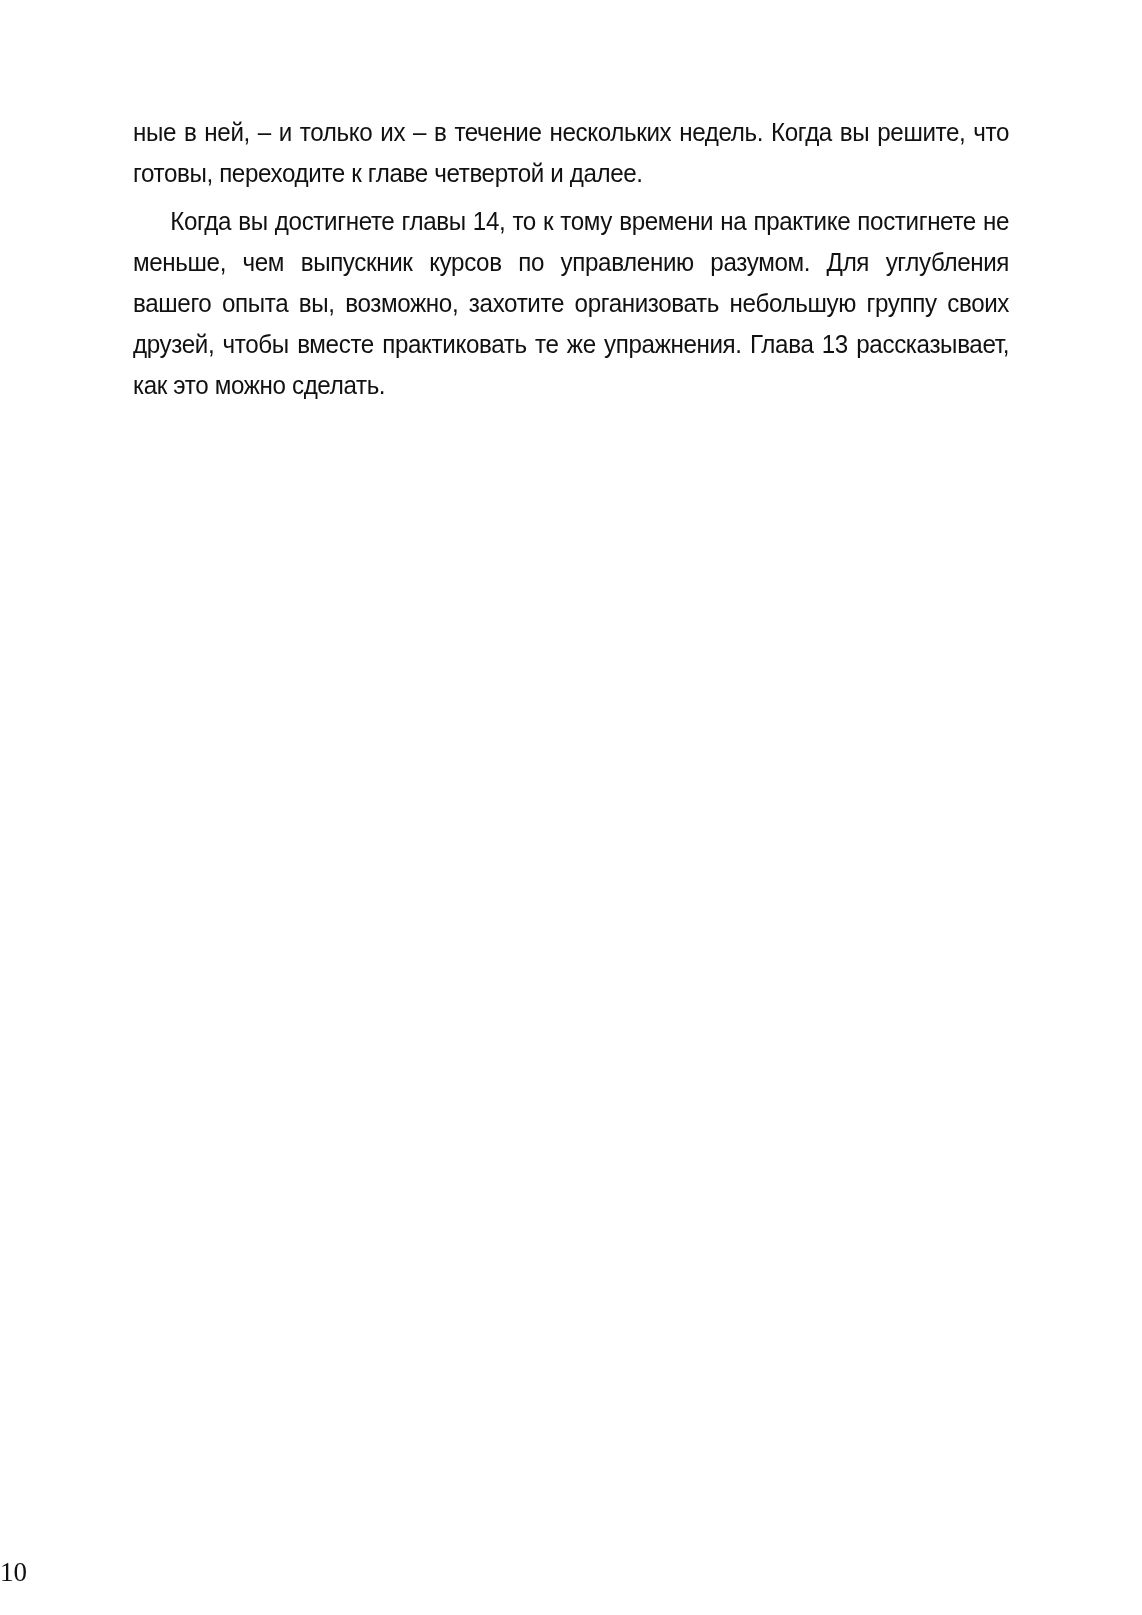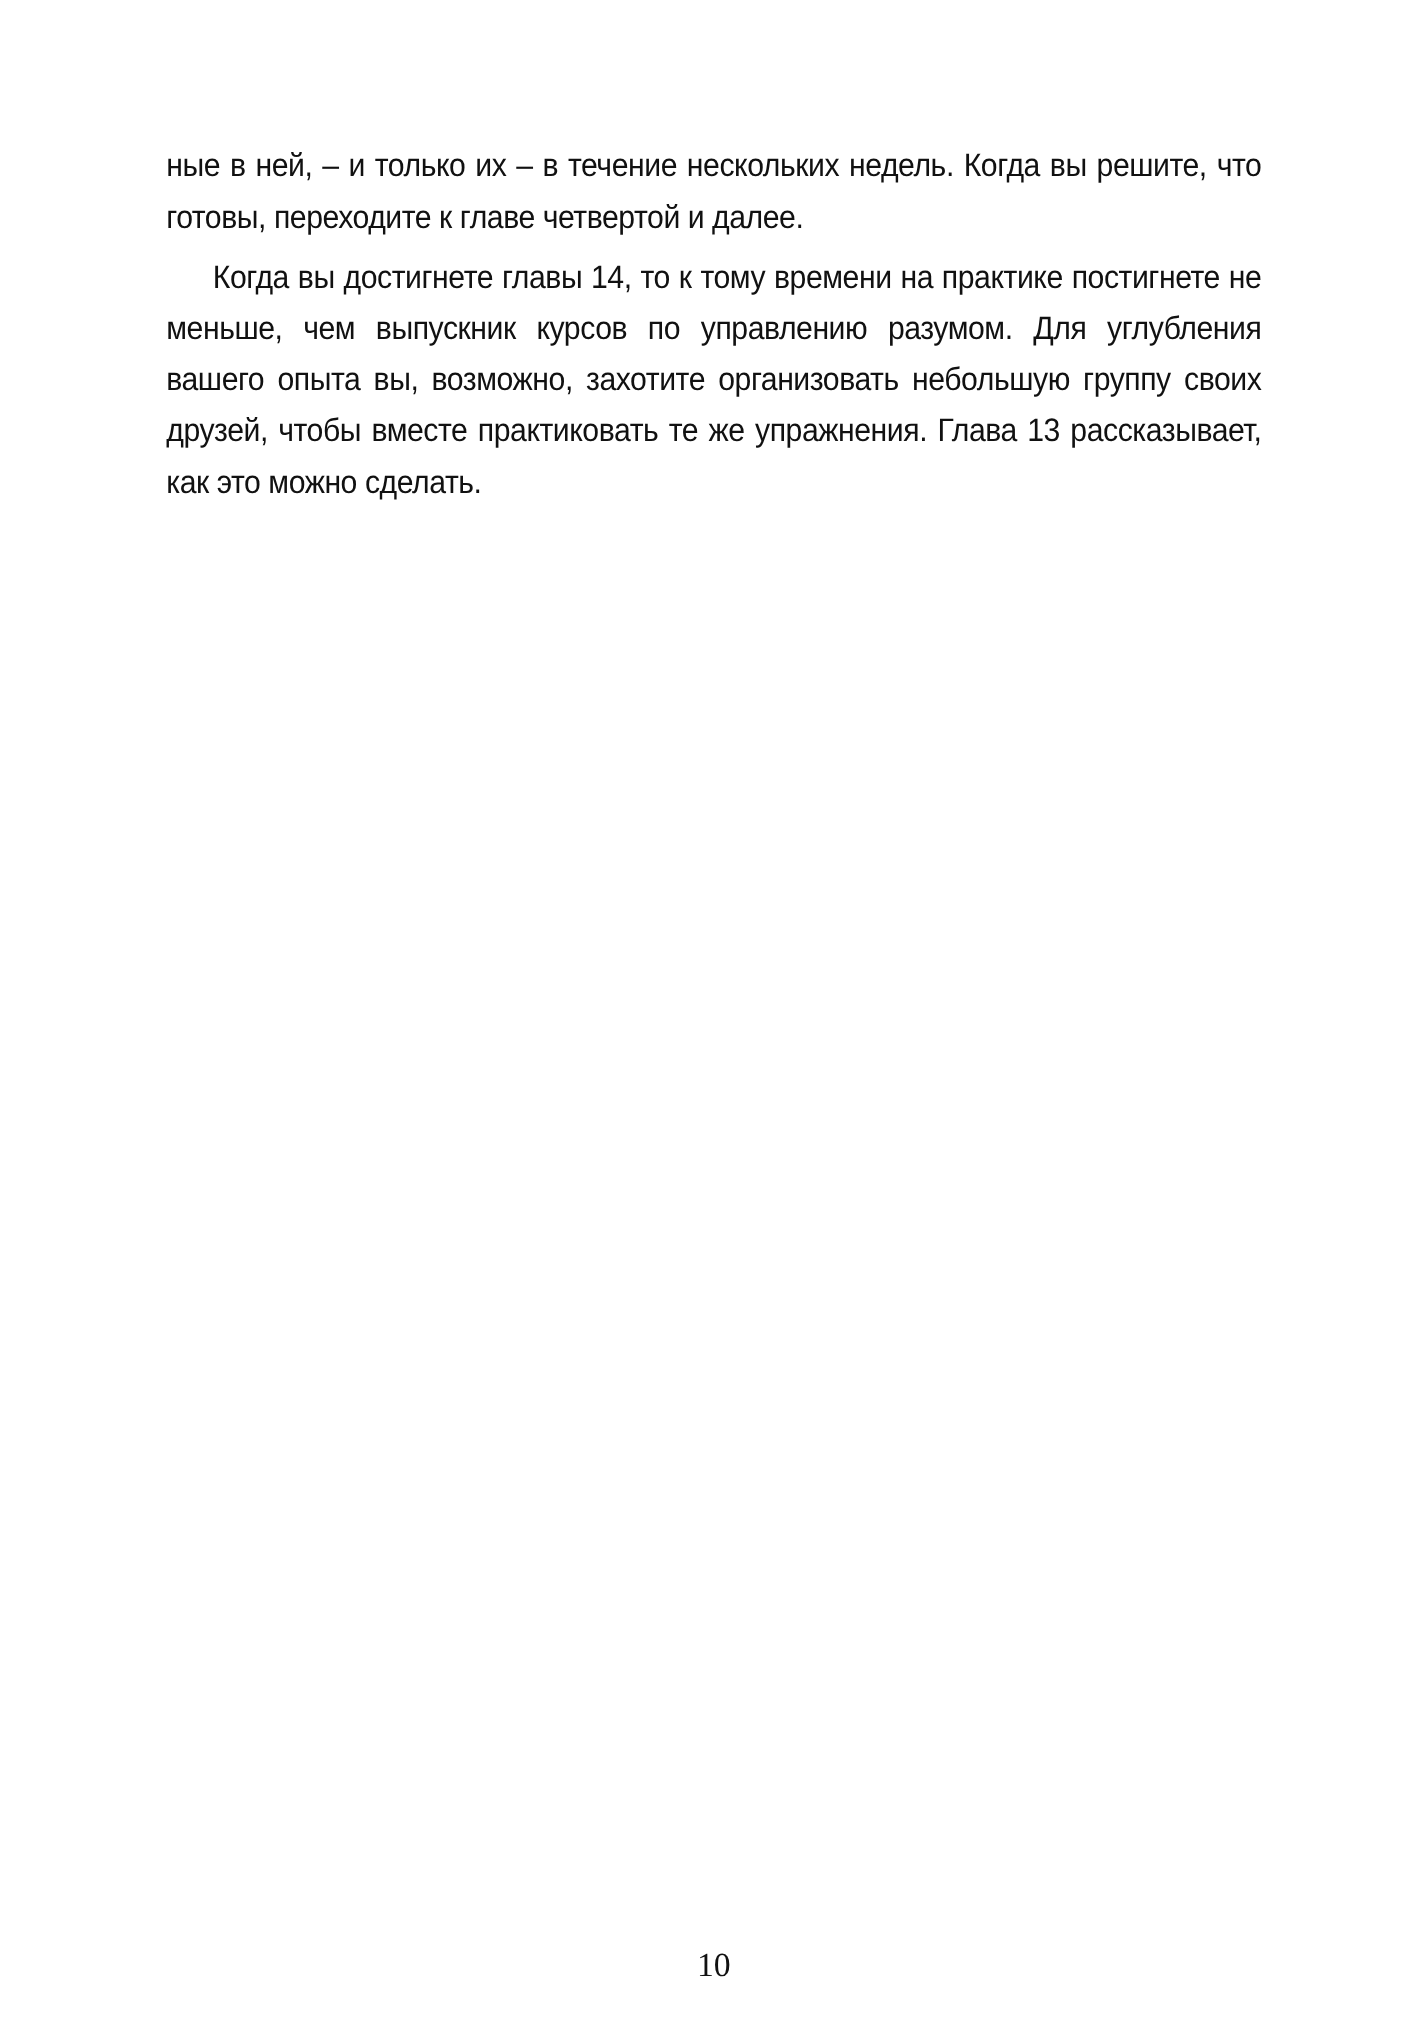--- a/index.html
+++ b/index.html
@@ -36,21 +36,20 @@
     }
     .para.indent {
       text-indent: 40px;
       margin-top: 7px;
     }
     .page-number {
       position: absolute;
       left: 0;
       width: 1142px;
       top: 1557px;
-      text-align: center;
       font-family: "Liberation Serif", "DejaVu Serif", serif;
       font-size: 27px;
       color: #111111;
     }
   </style>
 </head>
 <body>
 
 <div class="page-body">
   <div class="inner">

